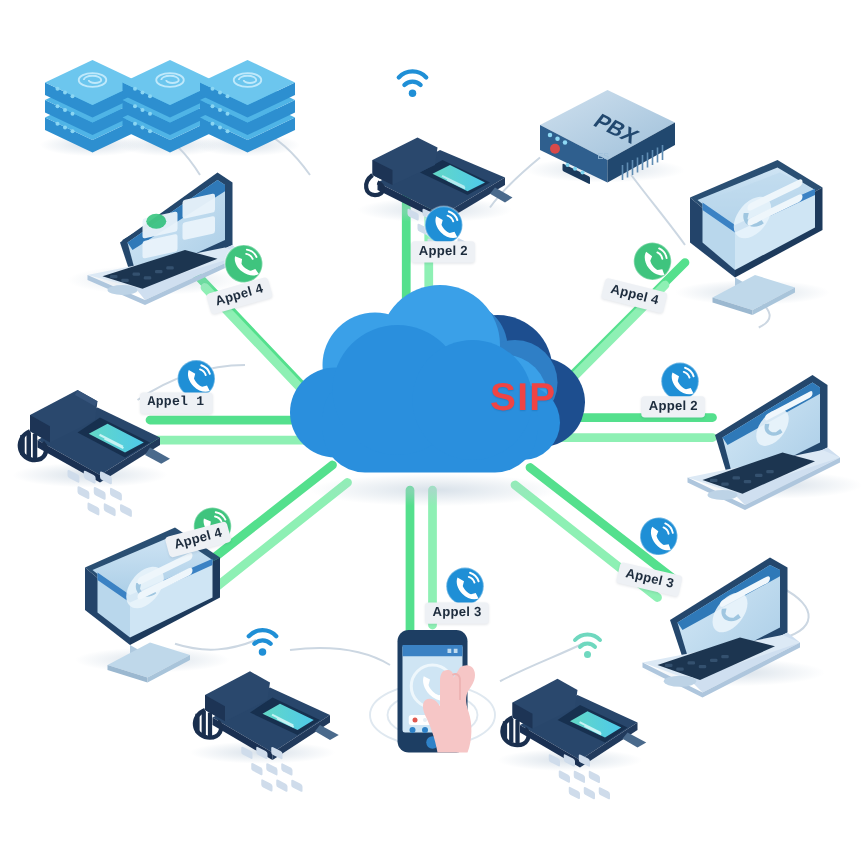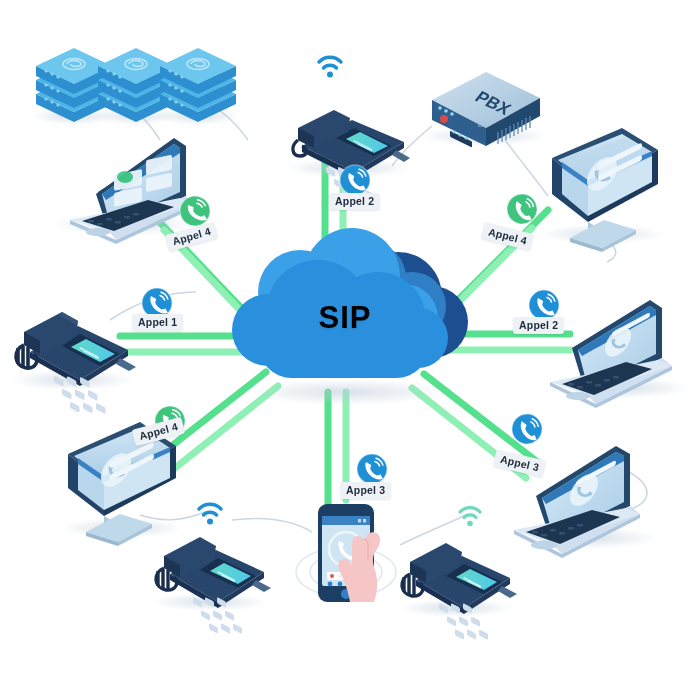--- a/index.html
+++ b/index.html
@@ -18,26 +18,26 @@
     font-size:10.5px;
     font-weight:600;
     letter-spacing:.2px;
     padding:2px 6px 3px 6px;
     border-radius:3px;
     white-space:nowrap;
     box-shadow:0 1px 2px rgba(20,40,70,.10);
   }
   .cloudtext{
     position:absolute;
-    color:#000000;
+    color:#ef4444;
     font-weight:bold;
     font-size:31px;
     letter-spacing:1px;
     line-height:1.12;
-    text-align:center;
+    text-align:right;
     width:200px;
     text-shadow:0 1px 1px rgba(10,60,110,.18);
   }
   .badge{position:absolute;}
 </style>
 </head>
 <body>
 
 <div id="stage">
 
@@ -556,21 +556,21 @@
 <div id="labels">
       <svg width="34" height="34" viewBox="0 0 34 34" class="badge" style="left: 140px; top: 286px; transform: rotate(0deg);">
         <circle cx="17" cy="17" r="15" fill="#1f8fd6"></circle>
         <circle cx="17" cy="17" r="15" fill="none" stroke="#ffffff" stroke-opacity=".35" stroke-width="1.4"></circle>
         <path d="M11 10 c-1.6 3.6 -0.2 9 3.8 13 c4 4 9.4 5.4 13 3.8 l-2.2 -4.4 l-3.8 1 c-2.8 -1 -5.6 -3.8 -6.6 -6.6 l1 -3.8 Z" fill="#ffffff"></path>
         <g fill="none" stroke="#ffffff" stroke-width="1.5" stroke-linecap="round">
           <path d="M20 9.5 a7 7 0 0 1 4.6 4.6"></path>
           <path d="M21 6.2 a10.5 10.5 0 0 1 6.9 6.9"></path>
         </g>
       </svg>
-      <div class="lbl" style="left: 132px; top: 314px; transform: rotate(0deg);">Appel 1</div>
+      <div class="lbl" style="left: 112px; top: 314px; transform: rotate(0deg); font-family: Liberation Mono, monospace;">Appel 1</div>
       <svg width="34" height="34" viewBox="0 0 34 34" class="badge" style="left: 178px; top: 194px; transform: rotate(-8deg);">
         <circle cx="17" cy="17" r="15" fill="#3fc47e"></circle>
         <circle cx="17" cy="17" r="15" fill="none" stroke="#ffffff" stroke-opacity=".35" stroke-width="1.4"></circle>
         <path d="M11 10 c-1.6 3.6 -0.2 9 3.8 13 c4 4 9.4 5.4 13 3.8 l-2.2 -4.4 l-3.8 1 c-2.8 -1 -5.6 -3.8 -6.6 -6.6 l1 -3.8 Z" fill="#ffffff"></path>
         <g fill="none" stroke="#ffffff" stroke-width="1.5" stroke-linecap="round">
           <path d="M20 9.5 a7 7 0 0 1 4.6 4.6"></path>
           <path d="M21 6.2 a10.5 10.5 0 0 1 6.9 6.9"></path>
         </g>
       </svg>
       <div class="lbl" style="left: 166px; top: 228px; transform: rotate(-16deg);">Appel 4</div>

